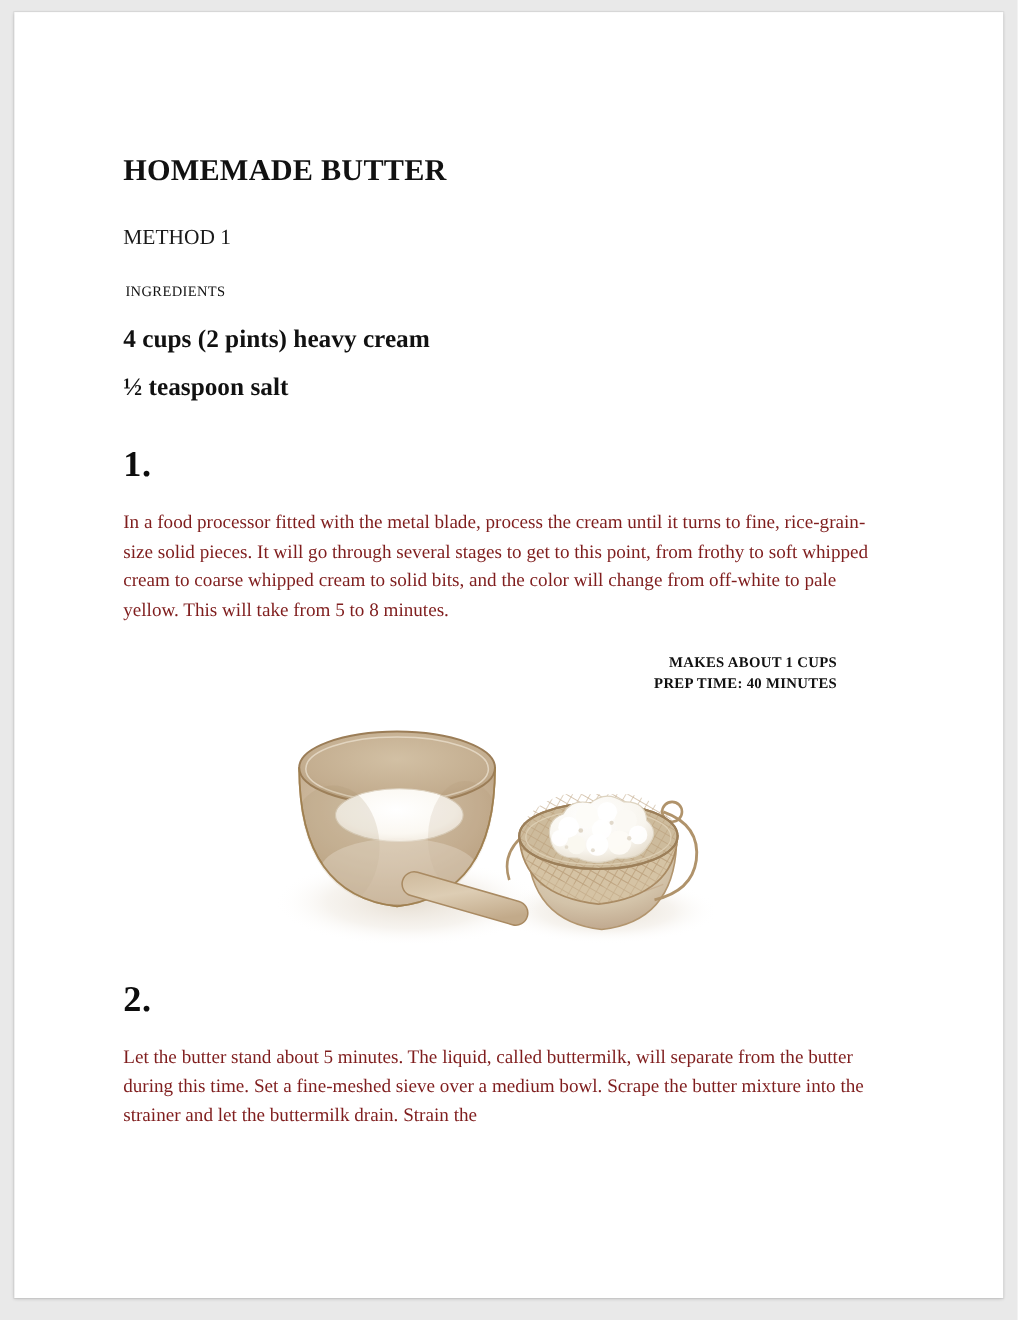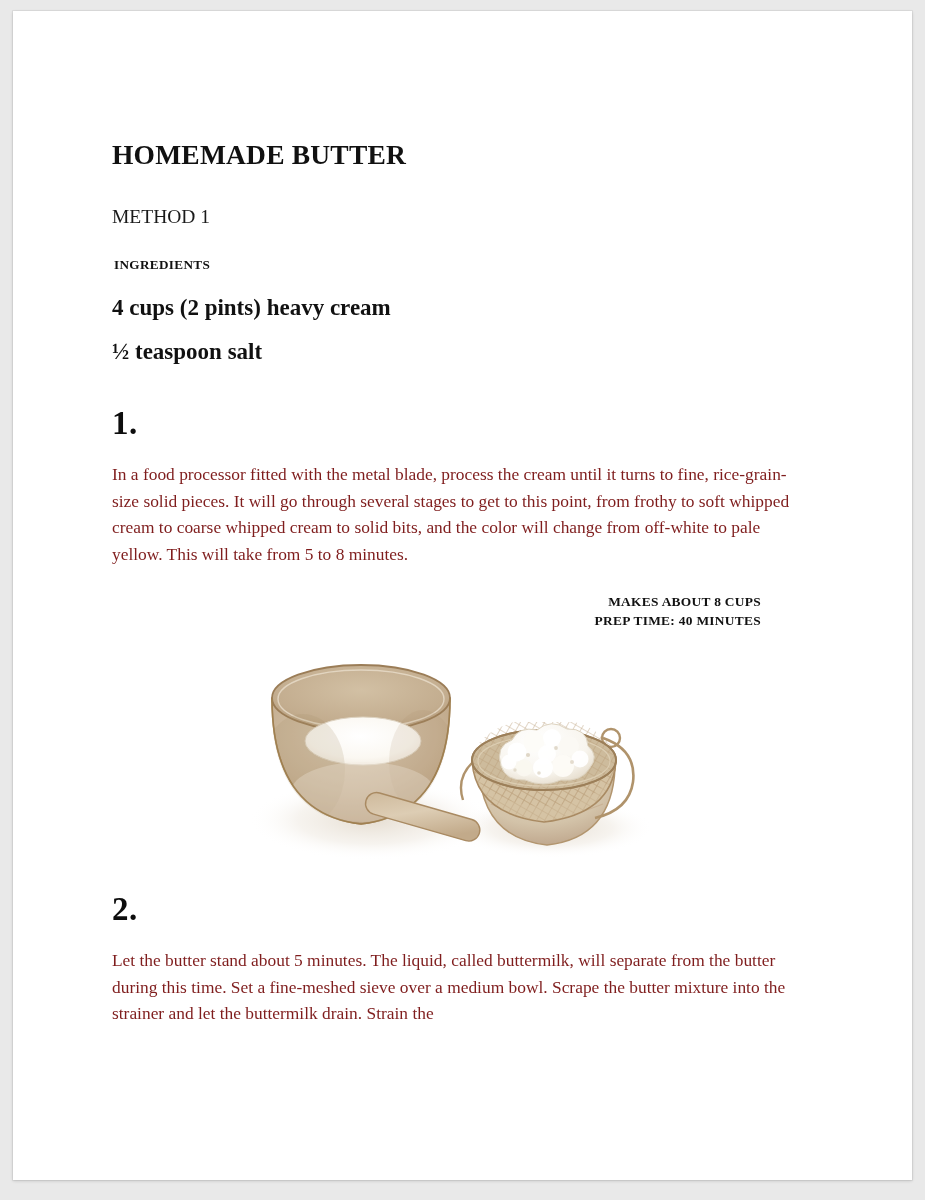--- a/index.html
+++ b/index.html
@@ -53,21 +53,21 @@
   .method-line {
     font-size: 19.5px;
     font-weight: normal;
     color: #1a1a1a;
     margin: 34px 0 0 0;
     line-height: 1.2;
   }
 
   .ingredients-heading {
     font-size: 13.2px;
-    font-weight: bold;
+    font-weight: normal;
     letter-spacing: 0.35px;
     color: #111111;
     margin: 29px 0 0 2px;
     line-height: 1.2;
   }
 
   .ingredient {
     font-size: 23px;
     font-weight: bold;
     color: #111111;
@@ -148,21 +148,21 @@
 
       <div class="ingredient second">½ teaspoon salt</div>
 
 
       <div class="step step-1">
         <div class="step-number">1.</div>
         <p class="step-body">In a food processor fitted with the metal blade, process the cream until it turns to fine, rice-grain-size solid pieces. It will go through several stages to get to this point, from frothy to soft whipped cream to coarse whipped cream to solid bits, and the color will change from off-white to pale yellow. This will take from 5 to 8 minutes.</p>
       </div>
 
       <div class="meta-block">
-        <div>MAKES ABOUT 8 CUPS</div>
+        <div>MAKES ABOUT 1 CUPS</div>
         <div>PREP TIME: 40 MINUTES</div>
       </div>
 
       <div class="illustration-wrap">
         <svg class="illustration" width="420" height="235" viewBox="0 0 420 235">
           <defs>
             <radialGradient id="bowlBody" cx="45%" cy="28%" r="78%">
               <stop offset="0%" stop-color="#d8c8b0"></stop>
               <stop offset="55%" stop-color="#c9b498"></stop>
               <stop offset="100%" stop-color="#b79d7c"></stop>

